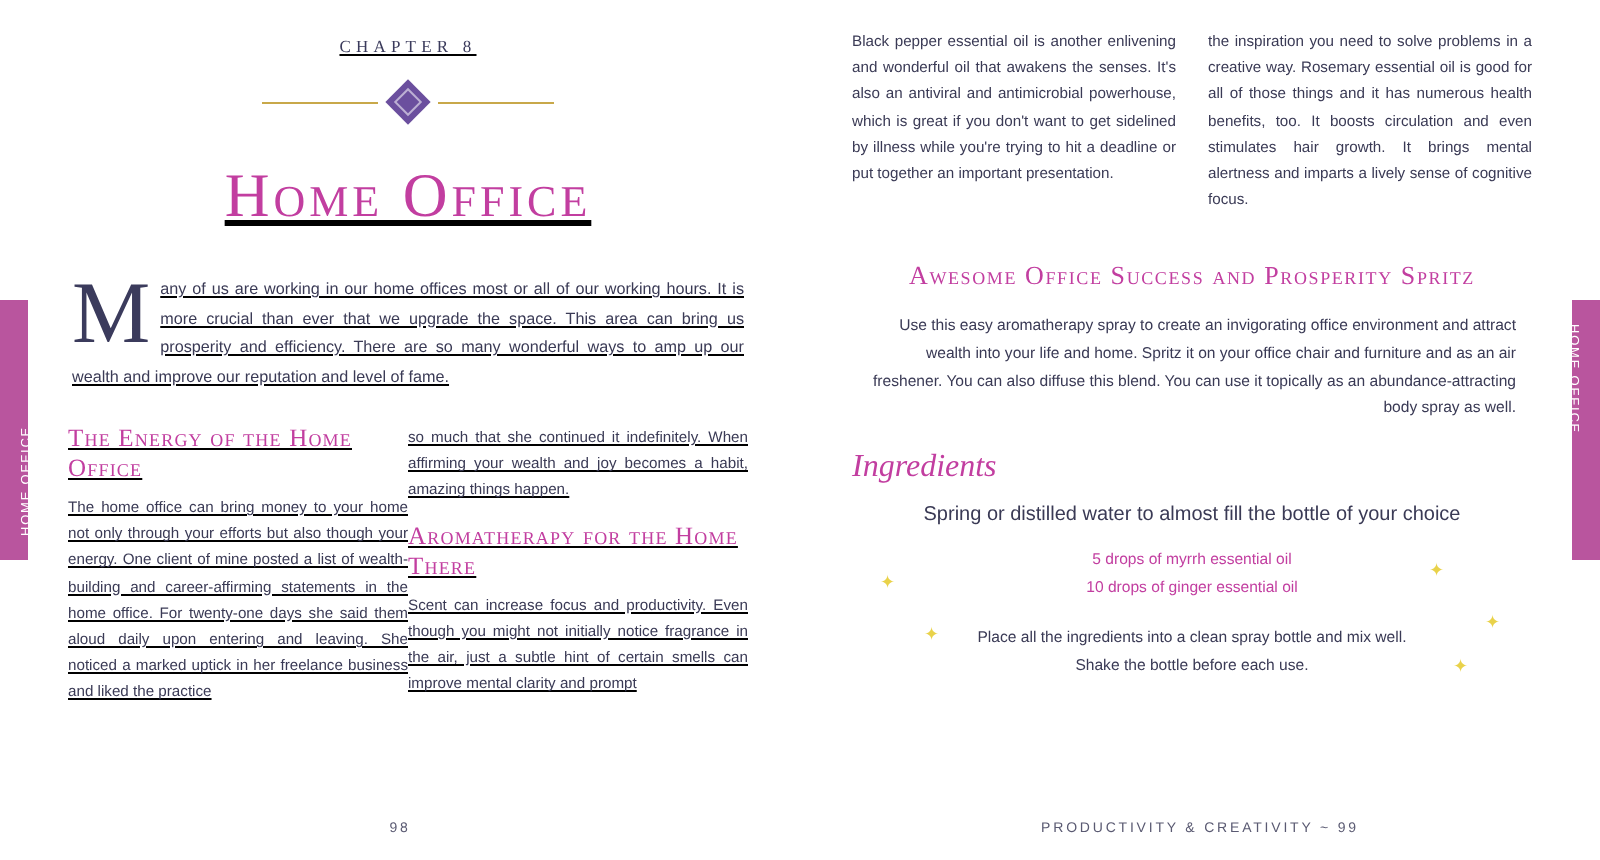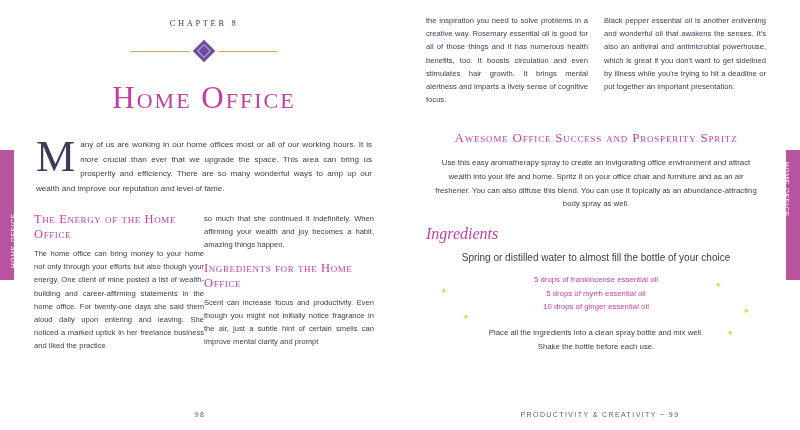--- a/index.html
+++ b/index.html
@@ -20,21 +20,21 @@
     background: #ffffff;
     display: flex;
   }
   
   .page {
     position: relative;
     width: 400px;
     height: 430px;
     box-sizing: border-box;
   }
-  .page-left  { padding: 14px 26px 18px 34px; }
+  .page-left  { padding: 14px 26px 18px 34px; text-decoration: underline; }
   .page-right { padding: 14px 34px 18px 26px; }
 
   
   .side-tab {
     position: absolute;
     top: 150px;
     width: 14px;
     height: 130px;
     background: #b9559e;
   }
@@ -166,21 +166,21 @@
     letter-spacing: 0.8px;
     line-height: 17px;
     margin: 14px 6px 10px 6px;
     font-weight: normal;
     font-variant: small-caps;
   }
   .promo-body {
     font-size: 7.8px;
     line-height: 13.6px;
     color: #3a3a55;
-    text-align: center;
+    text-align: right;
     margin: 0 8px;
   }
   .script-head {
     color: #c23ea0;
     font-family: "Liberation Serif", serif;
     font-style: italic;
     font-size: 16px;
     margin: 14px 0 8px 0;
     font-weight: normal;
   }
@@ -248,56 +248,55 @@
       <span class="dropcap">M</span><span>any of us are working in our home offices most or all of our working hours. It is more crucial than ever that we upgrade the space. This area can bring us prosperity and efficiency. There are so many wonderful ways to amp up our wealth and improve our reputation and level of fame.</span>
     </p>
 
     <div class="cols">
       <div class="col">
         <h2 class="sec-head">The Energy of the Home Office</h2>
         <p class="body-text">The home office can bring money to your home not only through your efforts but also though your energy. One client of mine posted a list of wealth-building and career-affirming statements in the home office. For twenty-one days she said them aloud daily upon entering and leaving. She noticed a marked uptick in her freelance business and liked the practice</p>
       </div>
       <div class="col">
         <p class="body-text">so much that she continued it indefinitely. When affirming your wealth and joy becomes a habit, amazing things happen.</p>
-        <h2 class="sec-head">Ingredients for the Home Office</h2>
+        <h2 class="sec-head">Aromatherapy for the Home There</h2>
         <p class="body-text">Scent can increase focus and productivity. Even though you might not initially notice fragrance in the air, just a subtle hint of certain smells can improve mental clarity and prompt</p>
       </div>
     </div>
 
     <div class="folio folio-left">98</div>
   </div>
 
   <div class="page page-right">
 
     <div class="side-tab right">
       <span class="side-tab-label">HOME OFFICE</span>
     </div>
 
     <div class="rcols">
       <div class="rcol">
-        <p class="body-text">the inspiration you need to solve problems in a creative way. Rosemary essential oil is good for all of those things and it has numerous health benefits, too. It boosts circulation and even stimulates hair growth. It brings mental alertness and imparts a lively sense of cognitive focus.</p>
+        <p class="body-text">Black pepper essential oil is another enlivening and wonderful oil that awakens the senses. It's also an antiviral and antimicrobial powerhouse, which is great if you don't want to get sidelined by illness while you're trying to hit a deadline or put together an important presentation.</p>
       </div>
       <div class="rcol">
-        <p class="body-text">Black pepper essential oil is another enlivening and wonderful oil that awakens the senses. It's also an antiviral and antimicrobial powerhouse, which is great if you don't want to get sidelined by illness while you're trying to hit a deadline or put together an important presentation.</p>
+        <p class="body-text">the inspiration you need to solve problems in a creative way. Rosemary essential oil is good for all of those things and it has numerous health benefits, too. It boosts circulation and even stimulates hair growth. It brings mental alertness and imparts a lively sense of cognitive focus.</p>
       </div>
     </div>
 
     <h2 class="promo-head">Awesome Office Success and Prosperity Spritz</h2>
     <p class="promo-body">Use this easy aromatherapy spray to create an invigorating office environment and attract wealth into your life and home. Spritz it on your office chair and furniture and as an air freshener. You can also diffuse this blend. You can use it topically as an abundance-attracting body spray as well.</p>
 
     <h3 class="script-head">Ingredients</h3>
     <div class="ing-line">Spring or distilled water to almost fill the bottle of your choice</div>
 
     <div class="ing-oils" style="position:relative;">
       <span class="star" style="left:14px; top:14px;">✦</span>
       <span class="star" style="left:36px; top:40px;">✦</span>
       <span class="star" style="right:44px; top:8px;">✦</span>
       <span class="star" style="right:16px; top:34px;">✦</span>
       <span class="star" style="right:32px; top:56px;">✦</span>
-      <div>5 drops of frankincense essential oil</div>
       <div>5 drops of myrrh essential oil</div>
       <div>10 drops of ginger essential oil</div>
     </div>
 
     <div class="closing">
       <div>Place all the ingredients into a clean spray bottle and mix well.</div>
       <div>Shake the bottle before each use.</div>
     </div>
 
     <div class="folio folio-right">PRODUCTIVITY &amp; CREATIVITY ~ 99</div>

